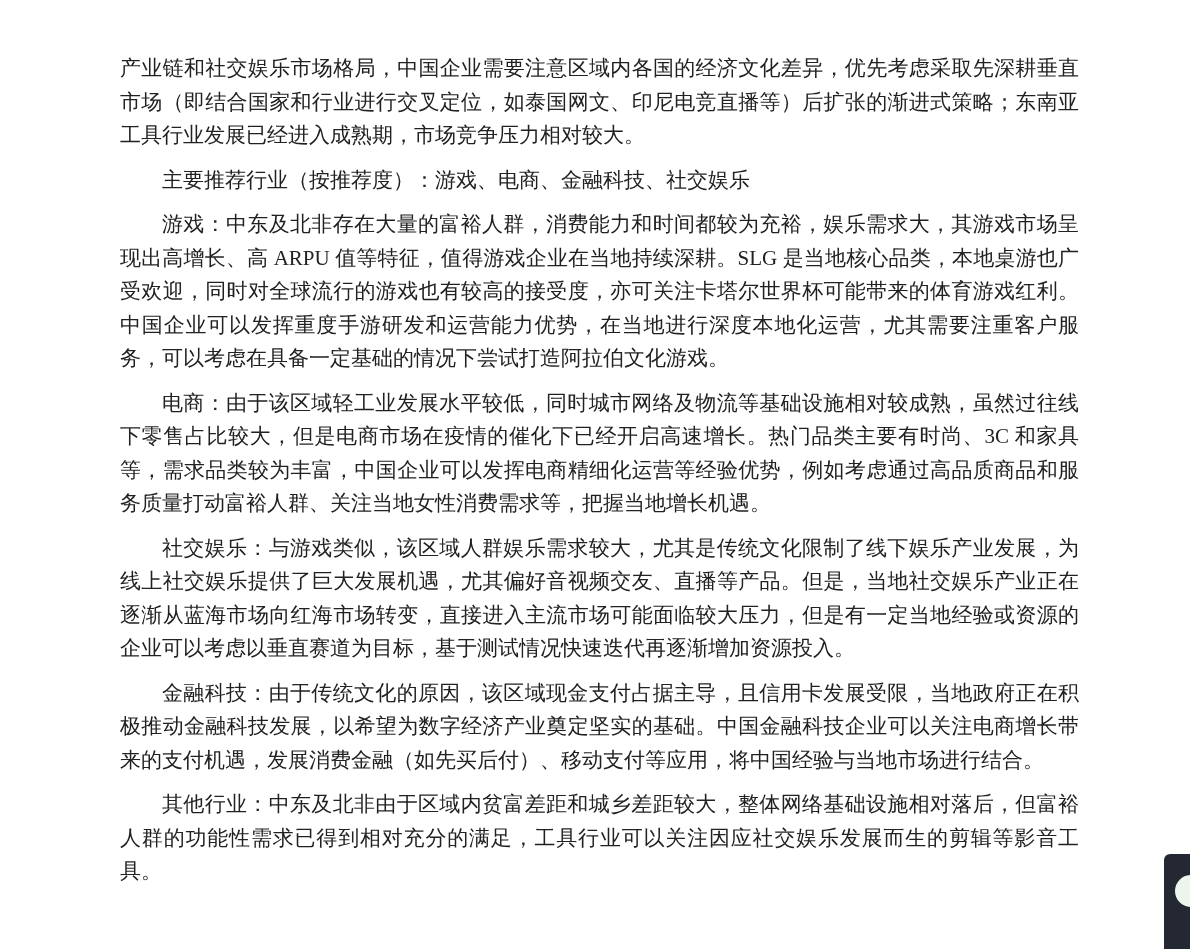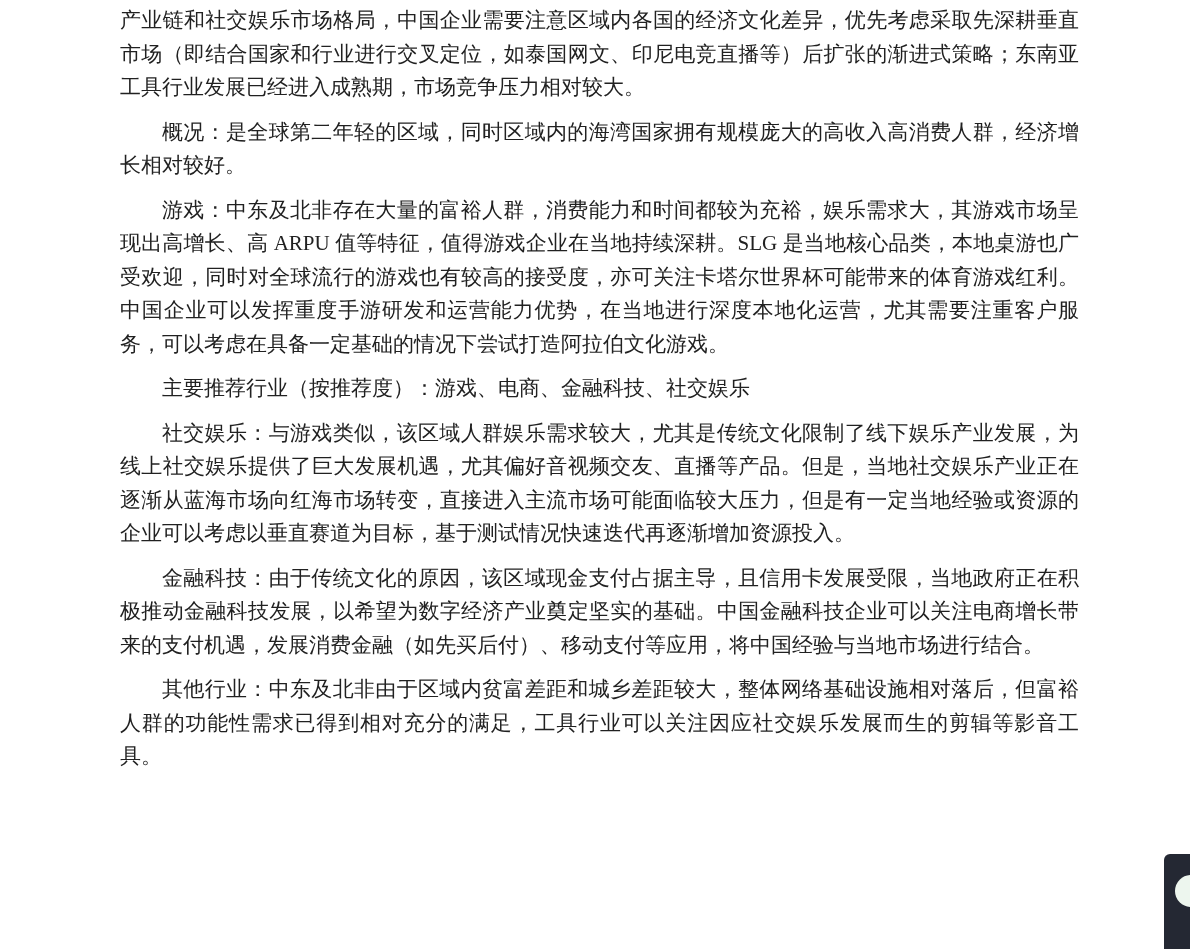--- a/index.html
+++ b/index.html
@@ -25,20 +25,21 @@
     line-height: 33.5px;
     text-align: justify;
     text-justify: inter-ideograph;
   }
   .para {
     margin: 0 0 11px 0;
     text-indent: 2em;
   }
   .para.continuation {
     text-indent: 0;
+    margin-top: 48px;
   }
   .floating-widget {
     position: absolute;
     top: 854px;
     left: 1164px;
     width: 26px;
     height: 106px;
     background: #242833;
     border-radius: 6px 0 0 0;
     overflow: hidden;
@@ -53,23 +54,23 @@
     border-radius: 50%;
     background: #edf6ee;
     display: block;
   }
 </style>
 </head>
 <body>
 
 <main class="doc-body">
   <p class="para continuation">产业链和社交娱乐市场格局，中国企业需要注意区域内各国的经济文化差异，优先考虑采取先深耕垂直市场（即结合国家和行业进行交叉定位，如泰国网文、印尼电竞直播等）后扩张的渐进式策略；东南亚工具行业发展已经进入成熟期，市场竞争压力相对较大。</p>
-  <p class="para">概况：是全球第二年轻的区域，同时区域内的海湾国家拥有规模庞大的高收入高消费人群，经济增长相对较好。</p>
+  <p class="para">主要推荐行业（按推荐度）：游戏、电商、金融科技、社交娱乐</p>
   <p class="para">游戏：中东及北非存在大量的富裕人群，消费能力和时间都较为充裕，娱乐需求大，其游戏市场呈现出高增长、高 ARPU 值等特征，值得游戏企业在当地持续深耕。SLG 是当地核心品类，本地桌游也广受欢迎，同时对全球流行的游戏也有较高的接受度，亦可关注卡塔尔世界杯可能带来的体育游戏红利。中国企业可以发挥重度手游研发和运营能力优势，在当地进行深度本地化运营，尤其需要注重客户服务，可以考虑在具备一定基础的情况下尝试打造阿拉伯文化游戏。</p>
-  <p class="para">主要推荐行业（按推荐度）：游戏、电商、金融科技、社交娱乐</p>
+  <p class="para">电商：由于该区域轻工业发展水平较低，同时城市网络及物流等基础设施相对较成熟，虽然过往线下零售占比较大，但是电商市场在疫情的催化下已经开启高速增长。热门品类主要有时尚、3C 和家具等，需求品类较为丰富，中国企业可以发挥电商精细化运营等经验优势，例如考虑通过高品质商品和服务质量打动富裕人群、关注当地女性消费需求等，把握当地增长机遇。</p>
   <p class="para">社交娱乐：与游戏类似，该区域人群娱乐需求较大，尤其是传统文化限制了线下娱乐产业发展，为线上社交娱乐提供了巨大发展机遇，尤其偏好音视频交友、直播等产品。但是，当地社交娱乐产业正在逐渐从蓝海市场向红海市场转变，直接进入主流市场可能面临较大压力，但是有一定当地经验或资源的企业可以考虑以垂直赛道为目标，基于测试情况快速迭代再逐渐增加资源投入。</p>
   <p class="para">金融科技：由于传统文化的原因，该区域现金支付占据主导，且信用卡发展受限，当地政府正在积极推动金融科技发展，以希望为数字经济产业奠定坚实的基础。中国金融科技企业可以关注电商增长带来的支付机遇，发展消费金融（如先买后付）、移动支付等应用，将中国经验与当地市场进行结合。</p>
   <p class="para">其他行业：中东及北非由于区域内贫富差距和城乡差距较大，整体网络基础设施相对落后，但富裕人群的功能性需求已得到相对充分的满足，工具行业可以关注因应社交娱乐发展而生的剪辑等影音工具。</p>
 </main>
 
 <div class="floating-widget">
   <span class="widget-circle"></span>
 </div>
 
 </body></html>

